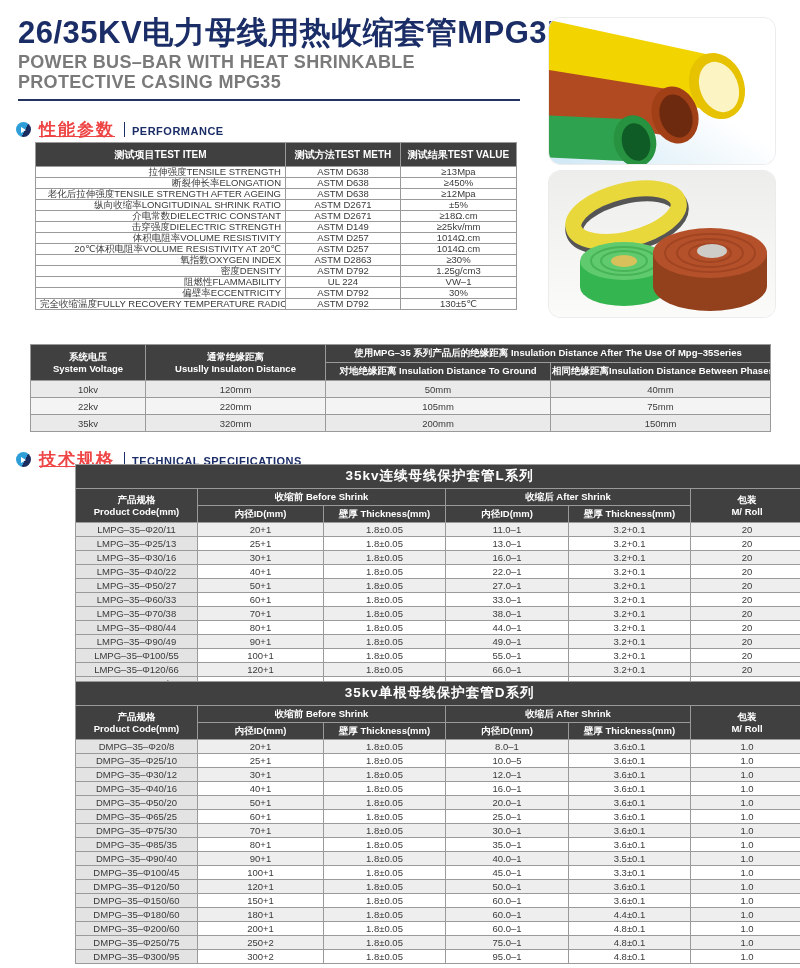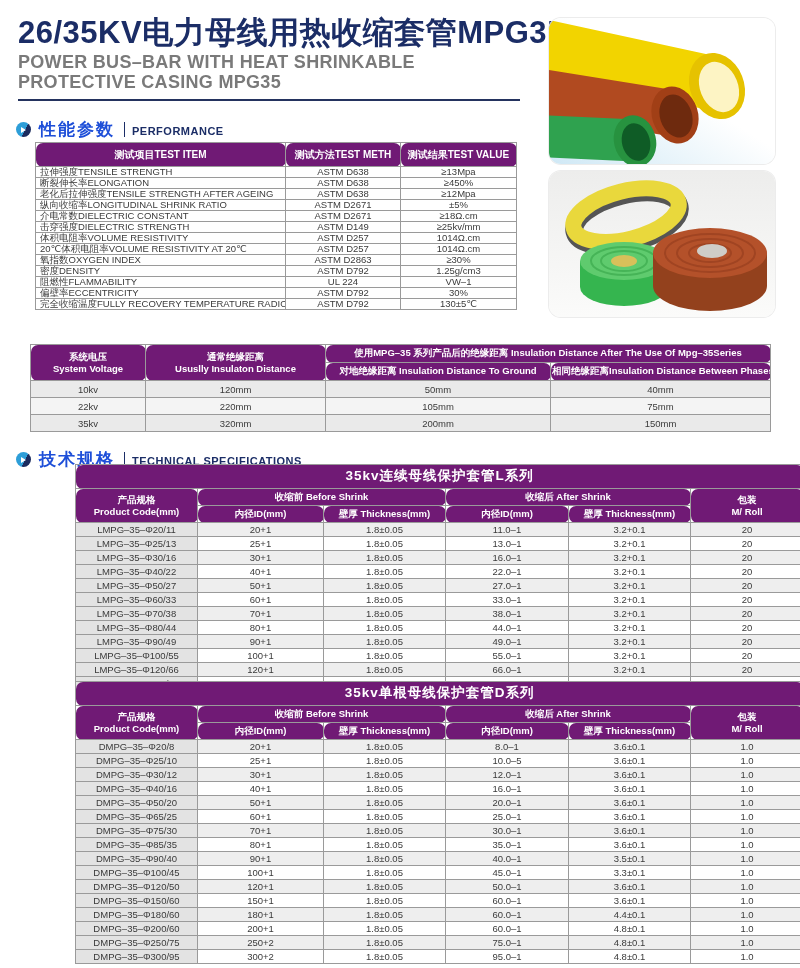--- a/index.html
+++ b/index.html
@@ -19,35 +19,35 @@
   .photo svg{display:block;}
 
   
   .section{position:absolute;left:16px;display:flex;align-items:center;}
   .bullet{width:15px;height:15px;border-radius:50%;
           background:linear-gradient(115deg,#2d9ed8 58%,#1b2c5e 58%);
           position:relative;margin-right:8px;flex:0 0 auto;}
   .bullet::after{content:"";position:absolute;left:5px;top:4.5px;width:0;height:0;
           border-top:3px solid transparent;border-bottom:3px solid transparent;
           border-left:5px solid #fff;}
-  .sec-cn{font-size:17px;font-weight:bold;color:#1d4ed8;letter-spacing:2px;}
+  .sec-cn{font-size:17px;font-weight:bold;color:#ef4444;letter-spacing:2px;text-decoration:underline;}
   .sec-sep{width:1px;height:15px;background:#1b2d66;margin:0 7px 0 9px;}
   .sec-en{font-size:11px;font-weight:bold;color:#1b2d66;letter-spacing:.5px;padding-top:3px;}
 
   
   table{border-collapse:collapse;table-layout:fixed;position:absolute;}
   th,td{border:1px solid #9a9a9a;overflow:hidden;white-space:nowrap;}
-  th{background:#701a75;color:#fff;font-weight:bold;border-radius:7px;}
+  th{background:#404040;color:#fff;font-weight:bold;}
   td{color:#3a3a3a;text-align:center;}
 
   
   .perf{left:35px;top:142px;width:481px;font-size:9.5px;}
   .perf th{height:21px;font-size:10px;}
   .perf td{height:10px;padding:0 4px;line-height:1;}
-  .perf td:first-child{text-align:left;}
+  .perf td:first-child{text-align:right;}
 
   
   .volt{left:30px;top:344px;width:740px;font-size:9.5px;}
   .volt th{height:15px;font-size:9.5px;font-weight:bold;line-height:1.15;margin-left:44px;}
   .volt td{height:14px;}
   .volt tbody tr:nth-child(odd) td{background:#eaeaea;}
   .volt tbody tr:nth-child(even) td{background:#f4f4f4;}
 
   
   .spec{left:40px;width:728px;font-size:9.5px;margin-left:35px;}

